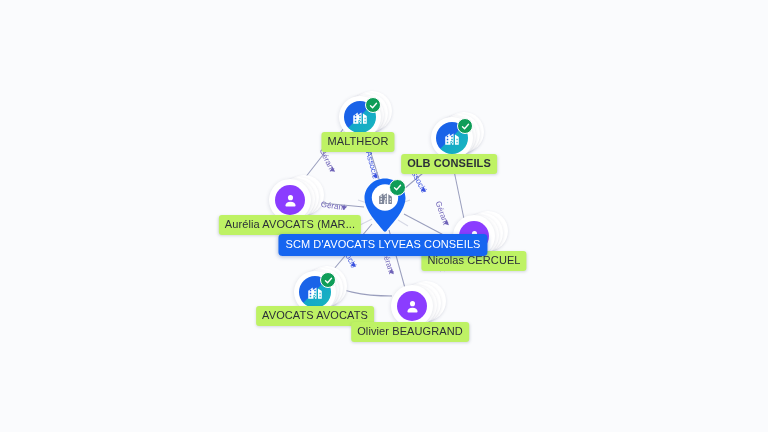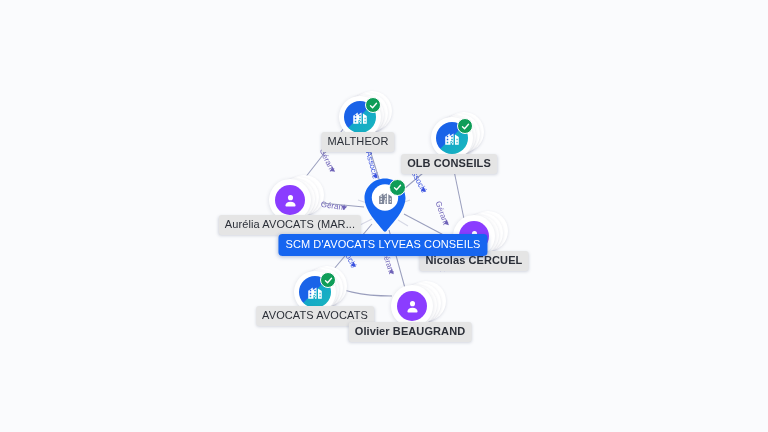--- a/index.html
+++ b/index.html
@@ -125,21 +125,21 @@
     display: flex;
     align-items: center;
     justify-content: center;
     z-index: 6;
   }
 
   
   .label {
     position: absolute;
     transform: translate(-50%, 0);
-    background: #e5e5e5;
+    background: #bef264;
     color: #2b2f38;
     font-size: 11px;
     line-height: 13px;
     letter-spacing: 0.1px;
     padding: 3px 6px 4px 6px;
     border-radius: 3px;
     white-space: nowrap;
     box-shadow: 0 1px 3px rgba(40,50,90,0.18);
     z-index: 30;
   }
@@ -346,17 +346,17 @@
         </div>
       </div>
     </div>
 
   <div id="label-layer">
       <div class="label selected" style="left: 383px; top: 234px;">SCM D'AVOCATS LYVEAS CONSEILS</div>
       <div class="label" style="left: 358px; top: 132px;">MALTHEOR</div>
       <div class="label" style="left: 449px; top: 154px; font-weight: bold;">OLB CONSEILS</div>
       <div class="label" style="left: 315px; top: 306px;">AVOCATS AVOCATS</div>
       <div class="label" style="left: 290px; top: 215px;">Aurélia AVOCATS (MAR...</div>
-      <div class="label" style="left: 474px; top: 251px; font-weight: bold;">Nicolas CERCUEL</div>
-      <div class="label" style="left: 410px; top: 322px; font-weight: bold;">Olivier BEAUGRAND</div>
+      <div class="label" style="left: 474px; top: 251px;">Nicolas CERCUEL</div>
+      <div class="label" style="left: 410px; top: 322px;">Olivier BEAUGRAND</div>
     </div>
 
 </div>
 
 </body></html>

